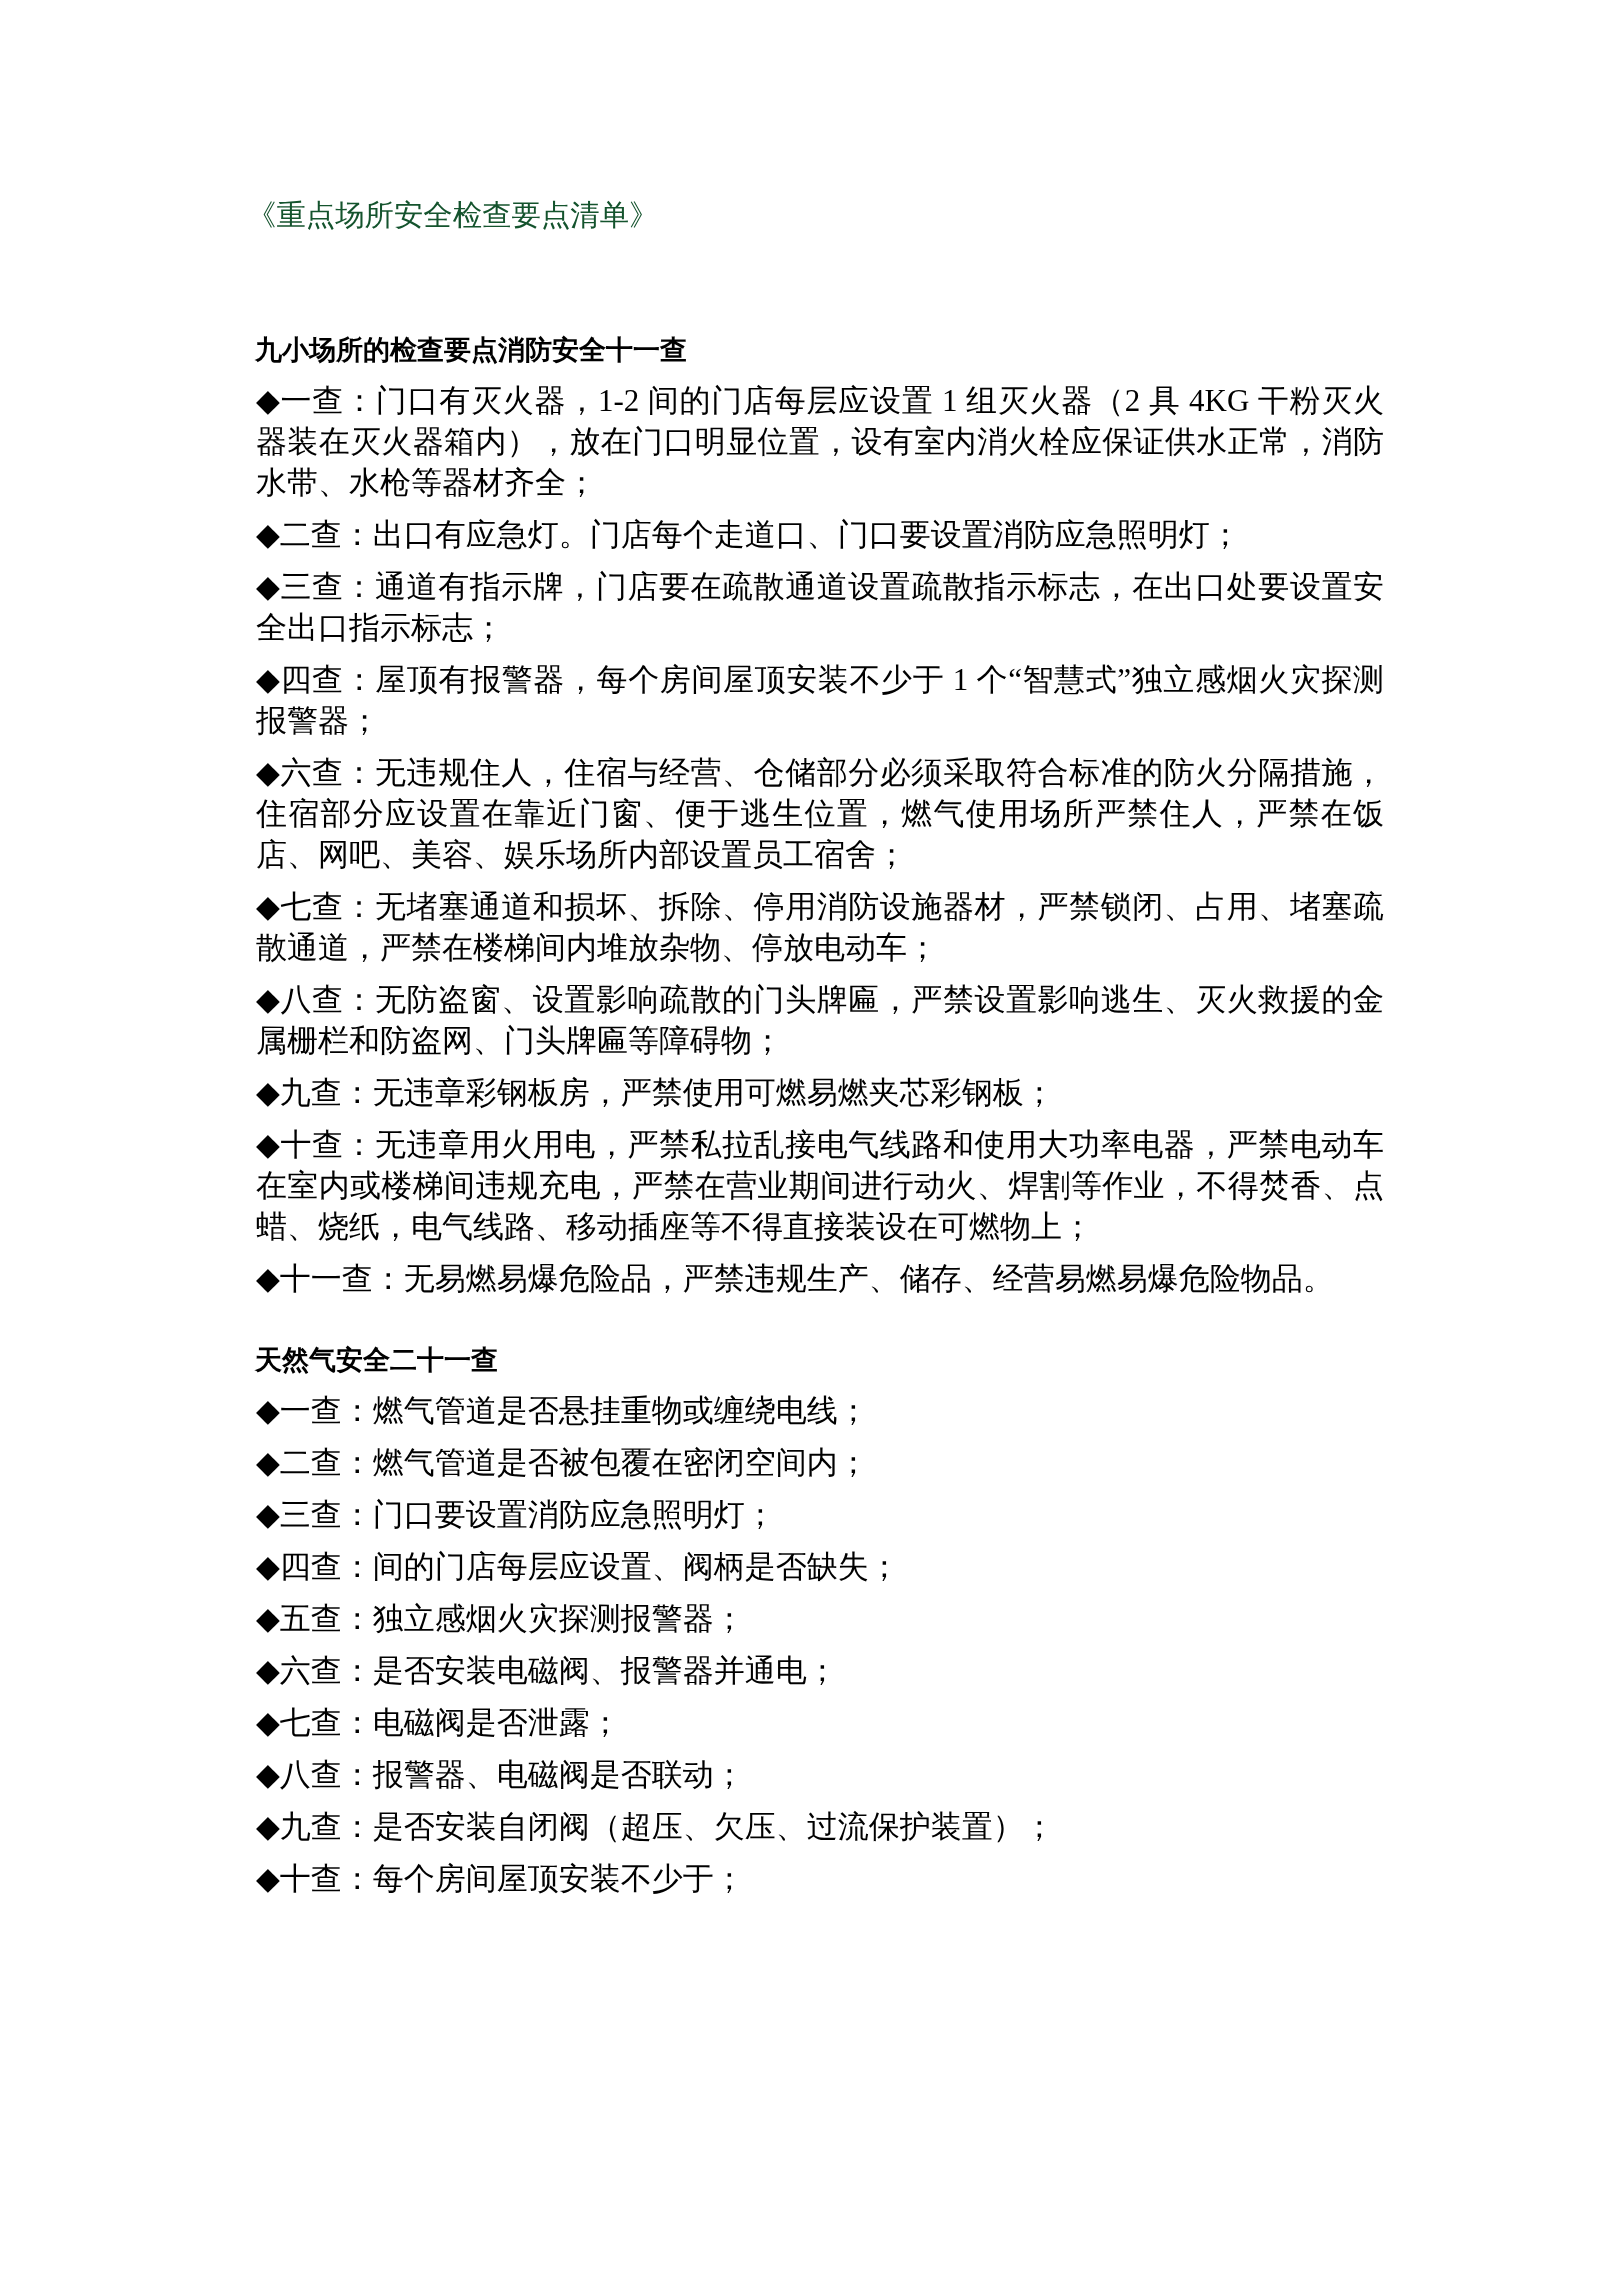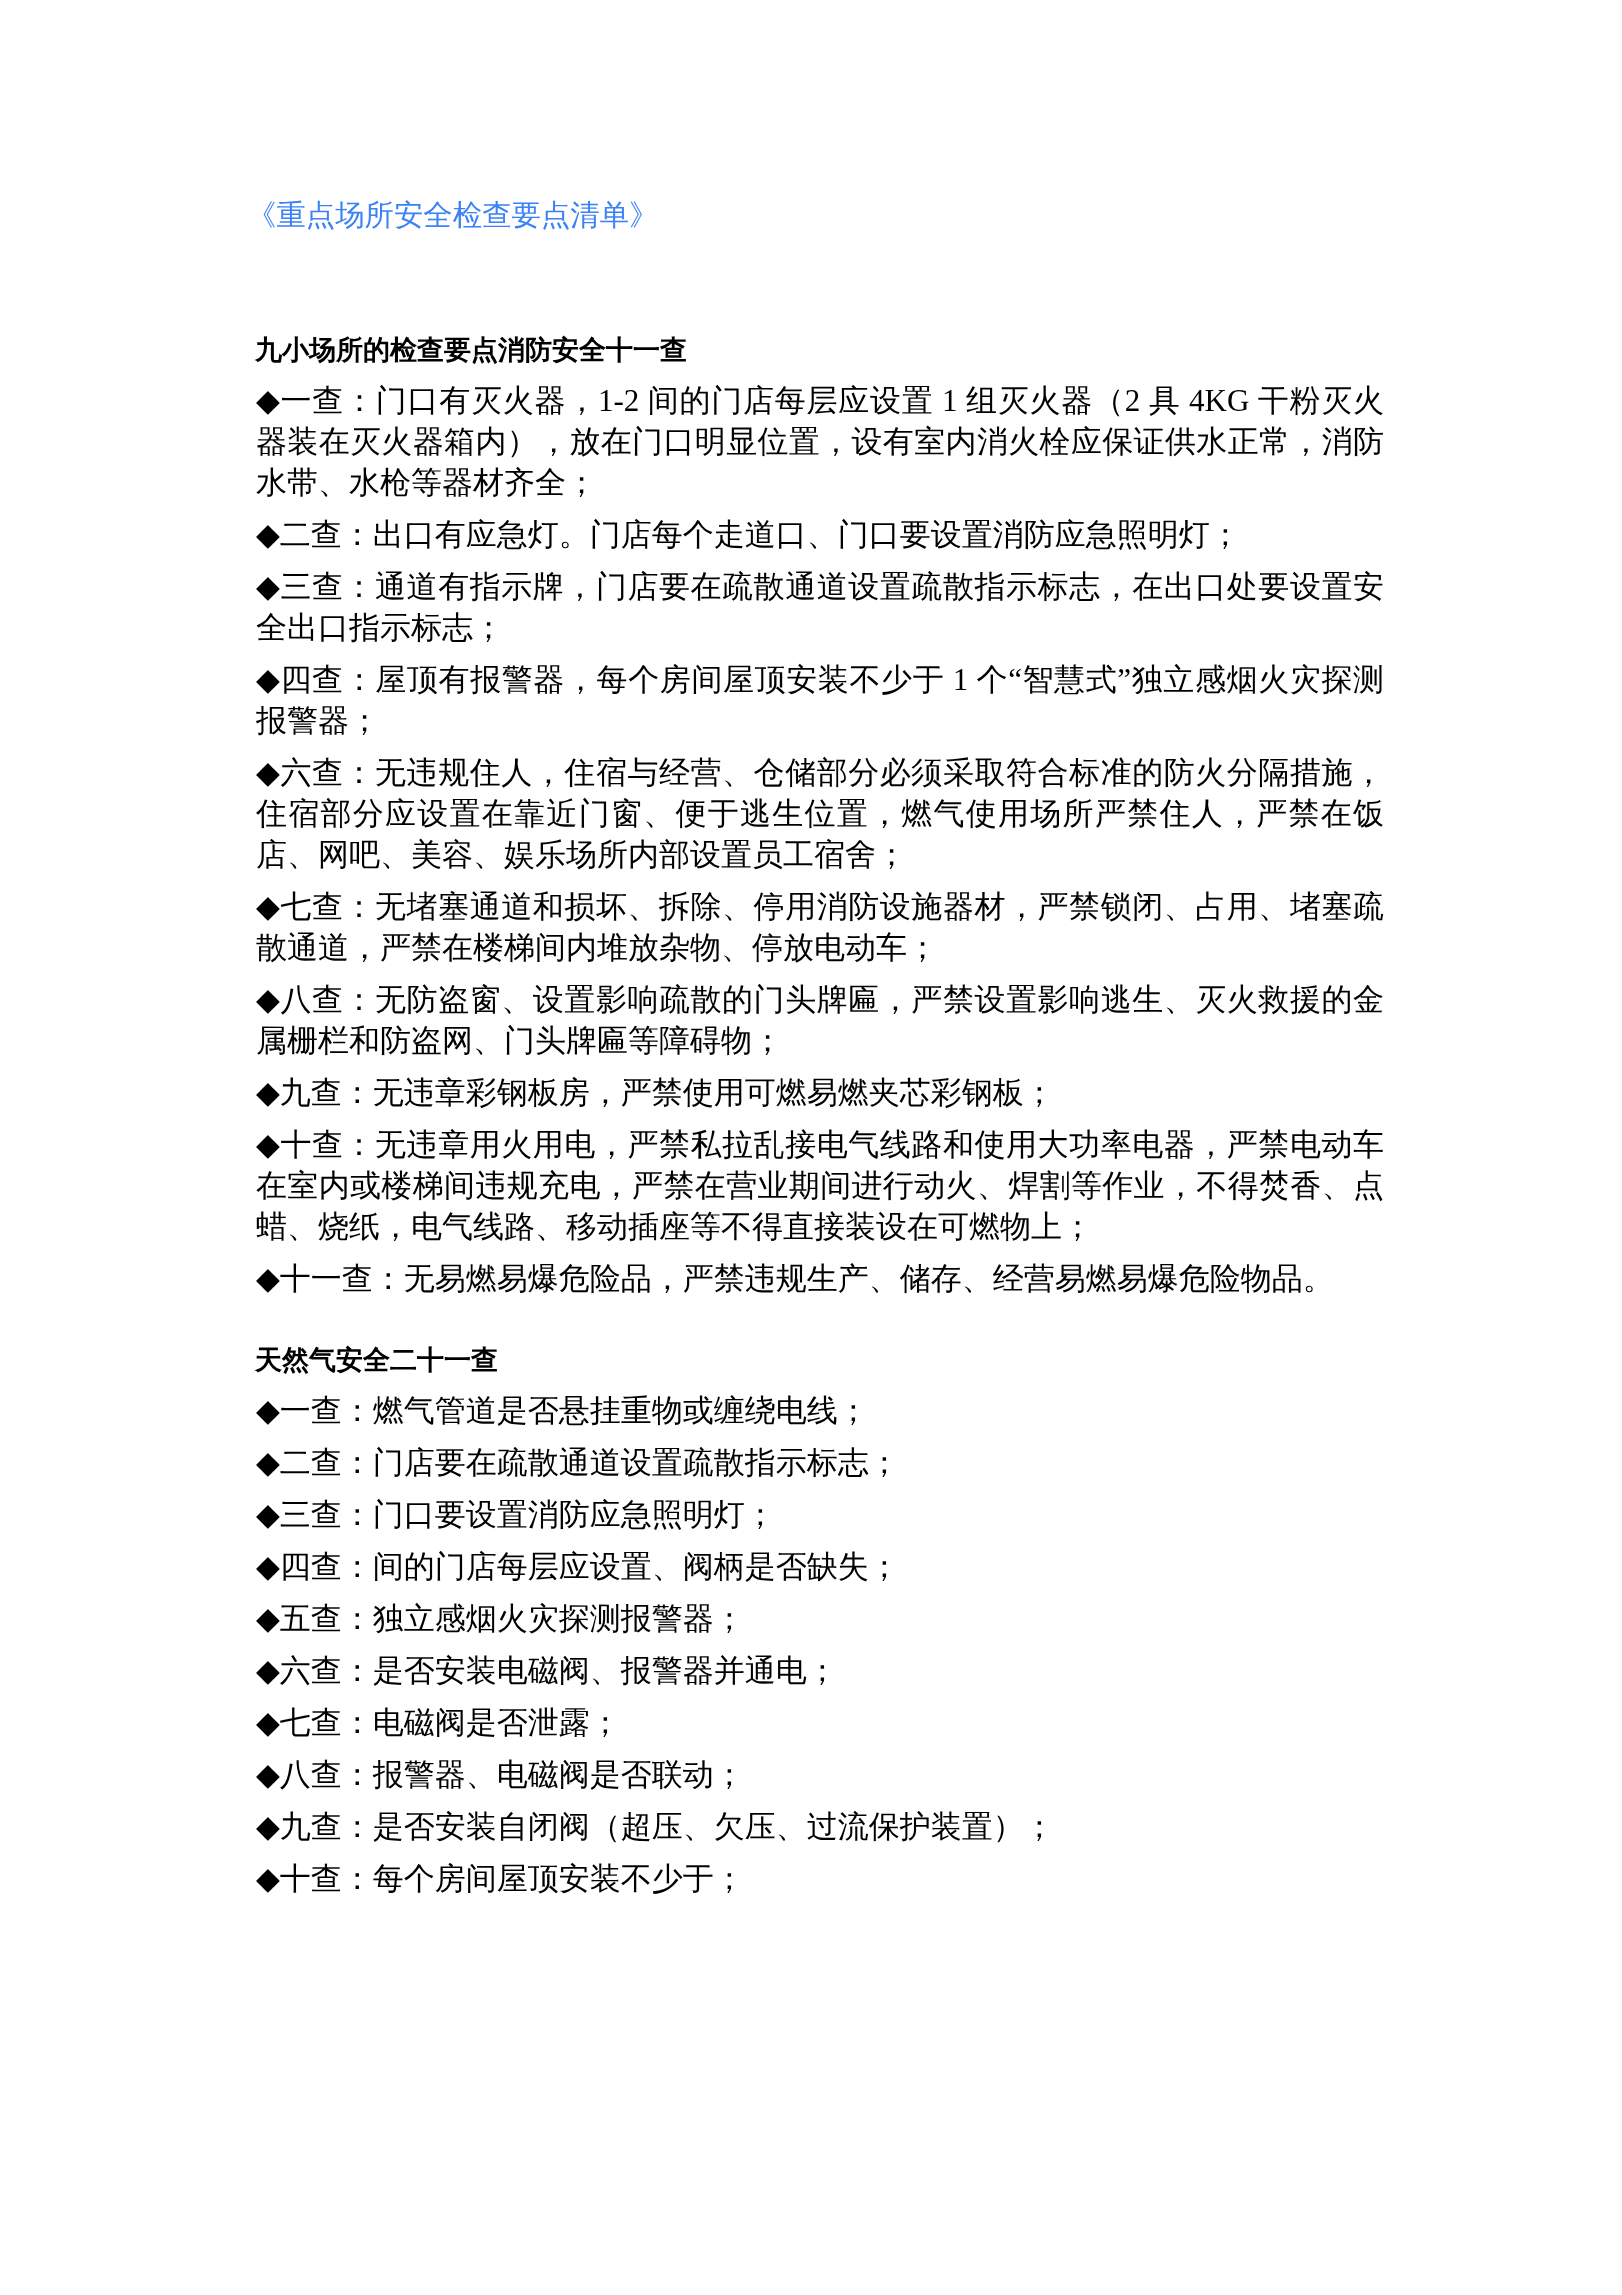--- a/index.html
+++ b/index.html
@@ -18,21 +18,21 @@
     box-sizing: border-box;
     width: 1623px;
     height: 2295px;
     padding: 196px 230px 0 247px;
     background: #ffffff;
   }
   .doc-title {
     font-size: 29.4px;
     font-weight: normal;
     line-height: 39px;
-    color: #3b82f6;
+    color: #14532d;
     margin: 0 0 95px 0;
   }
   .section { margin: 0; }
   .section + .section { margin-top: 41px; }
   .section-heading {
     font-size: 27px;
     font-weight: bold;
     line-height: 41px;
     margin: 8px;
   }
@@ -79,21 +79,21 @@
         <p class="item"><span class="bullet">◆</span><span>十一查：</span><span>无易燃易爆危险品，严禁违规生产、储存、经营易燃易爆危险物品。</span></p>
       </div>
   </section>
 
   <section class="section">
     <h2 class="section-heading">天然气安全二十一查</h2>
     <div class="items">
 
         <p class="item"><span class="bullet">◆</span><span>一查：</span><span>燃气管道是否悬挂重物或缠绕电线；</span></p>
 
-        <p class="item"><span class="bullet">◆</span><span>二查：</span><span>门店要在疏散通道设置疏散指示标志；</span></p>
+        <p class="item"><span class="bullet">◆</span><span>二查：</span><span>燃气管道是否被包覆在密闭空间内；</span></p>
 
         <p class="item"><span class="bullet">◆</span><span>三查：</span><span>门口要设置消防应急照明灯；</span></p>
 
         <p class="item"><span class="bullet">◆</span><span>四查：</span><span>间的门店每层应设置、阀柄是否缺失；</span></p>
 
         <p class="item"><span class="bullet">◆</span><span>五查：</span><span>独立感烟火灾探测报警器；</span></p>
 
         <p class="item"><span class="bullet">◆</span><span>六查：</span><span>是否安装电磁阀、报警器并通电；</span></p>
 
         <p class="item"><span class="bullet">◆</span><span>七查：</span><span>电磁阀是否泄露；</span></p>

